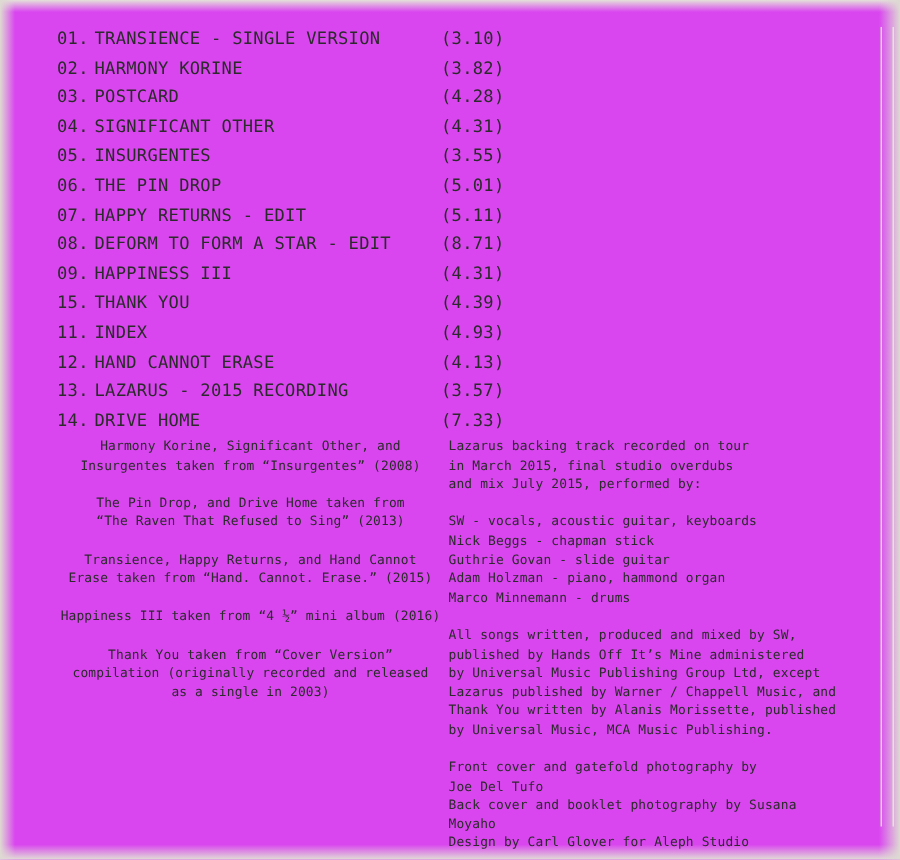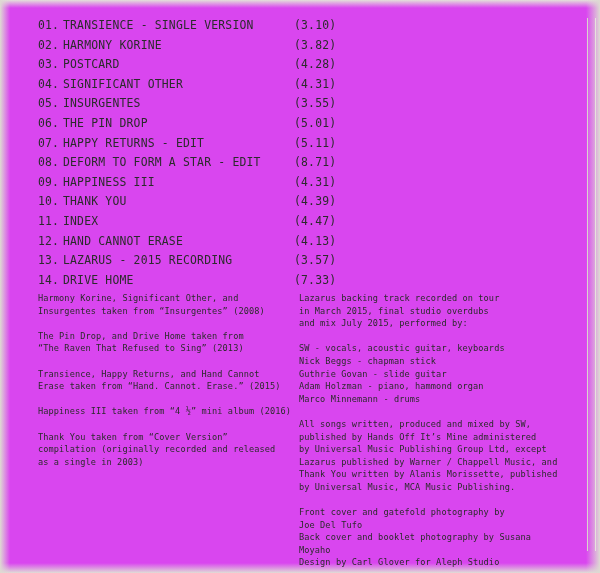--- a/index.html
+++ b/index.html
@@ -100,20 +100,21 @@
   .col {
     position: absolute;
     font-size: 8.6px;
     line-height: 12.6px;
     letter-spacing: 0.1px;
   }
   .col-left {
     left: 38px;
     top: 0;
     width: 258px;
+    text-align: center;
   }
   .col-right {
     left: 299px;
     top: 0;
     width: 262px;
   }
   .blk {
     margin-bottom: 12.6px;
     white-space: pre-wrap;
   }
@@ -174,28 +175,28 @@
       <span class="num">08.</span>
       <span class="title">DEFORM TO FORM A STAR - EDIT</span>
       <span class="dur">(8.71)</span>
     </div>
     <div class="track">
       <span class="num">09.</span>
       <span class="title">HAPPINESS III</span>
       <span class="dur">(4.31)</span>
     </div>
     <div class="track">
-      <span class="num">10.</span>
+      <span class="num">15.</span>
       <span class="title">THANK YOU</span>
       <span class="dur">(4.39)</span>
     </div>
     <div class="track">
       <span class="num">11.</span>
       <span class="title">INDEX</span>
-      <span class="dur">(4.47)</span>
+      <span class="dur">(4.93)</span>
     </div>
     <div class="track">
       <span class="num">12.</span>
       <span class="title">HAND CANNOT ERASE</span>
       <span class="dur">(4.13)</span>
     </div>
     <div class="track">
       <span class="num">13.</span>
       <span class="title">LAZARUS - 2015 RECORDING</span>
       <span class="dur">(3.57)</span>

